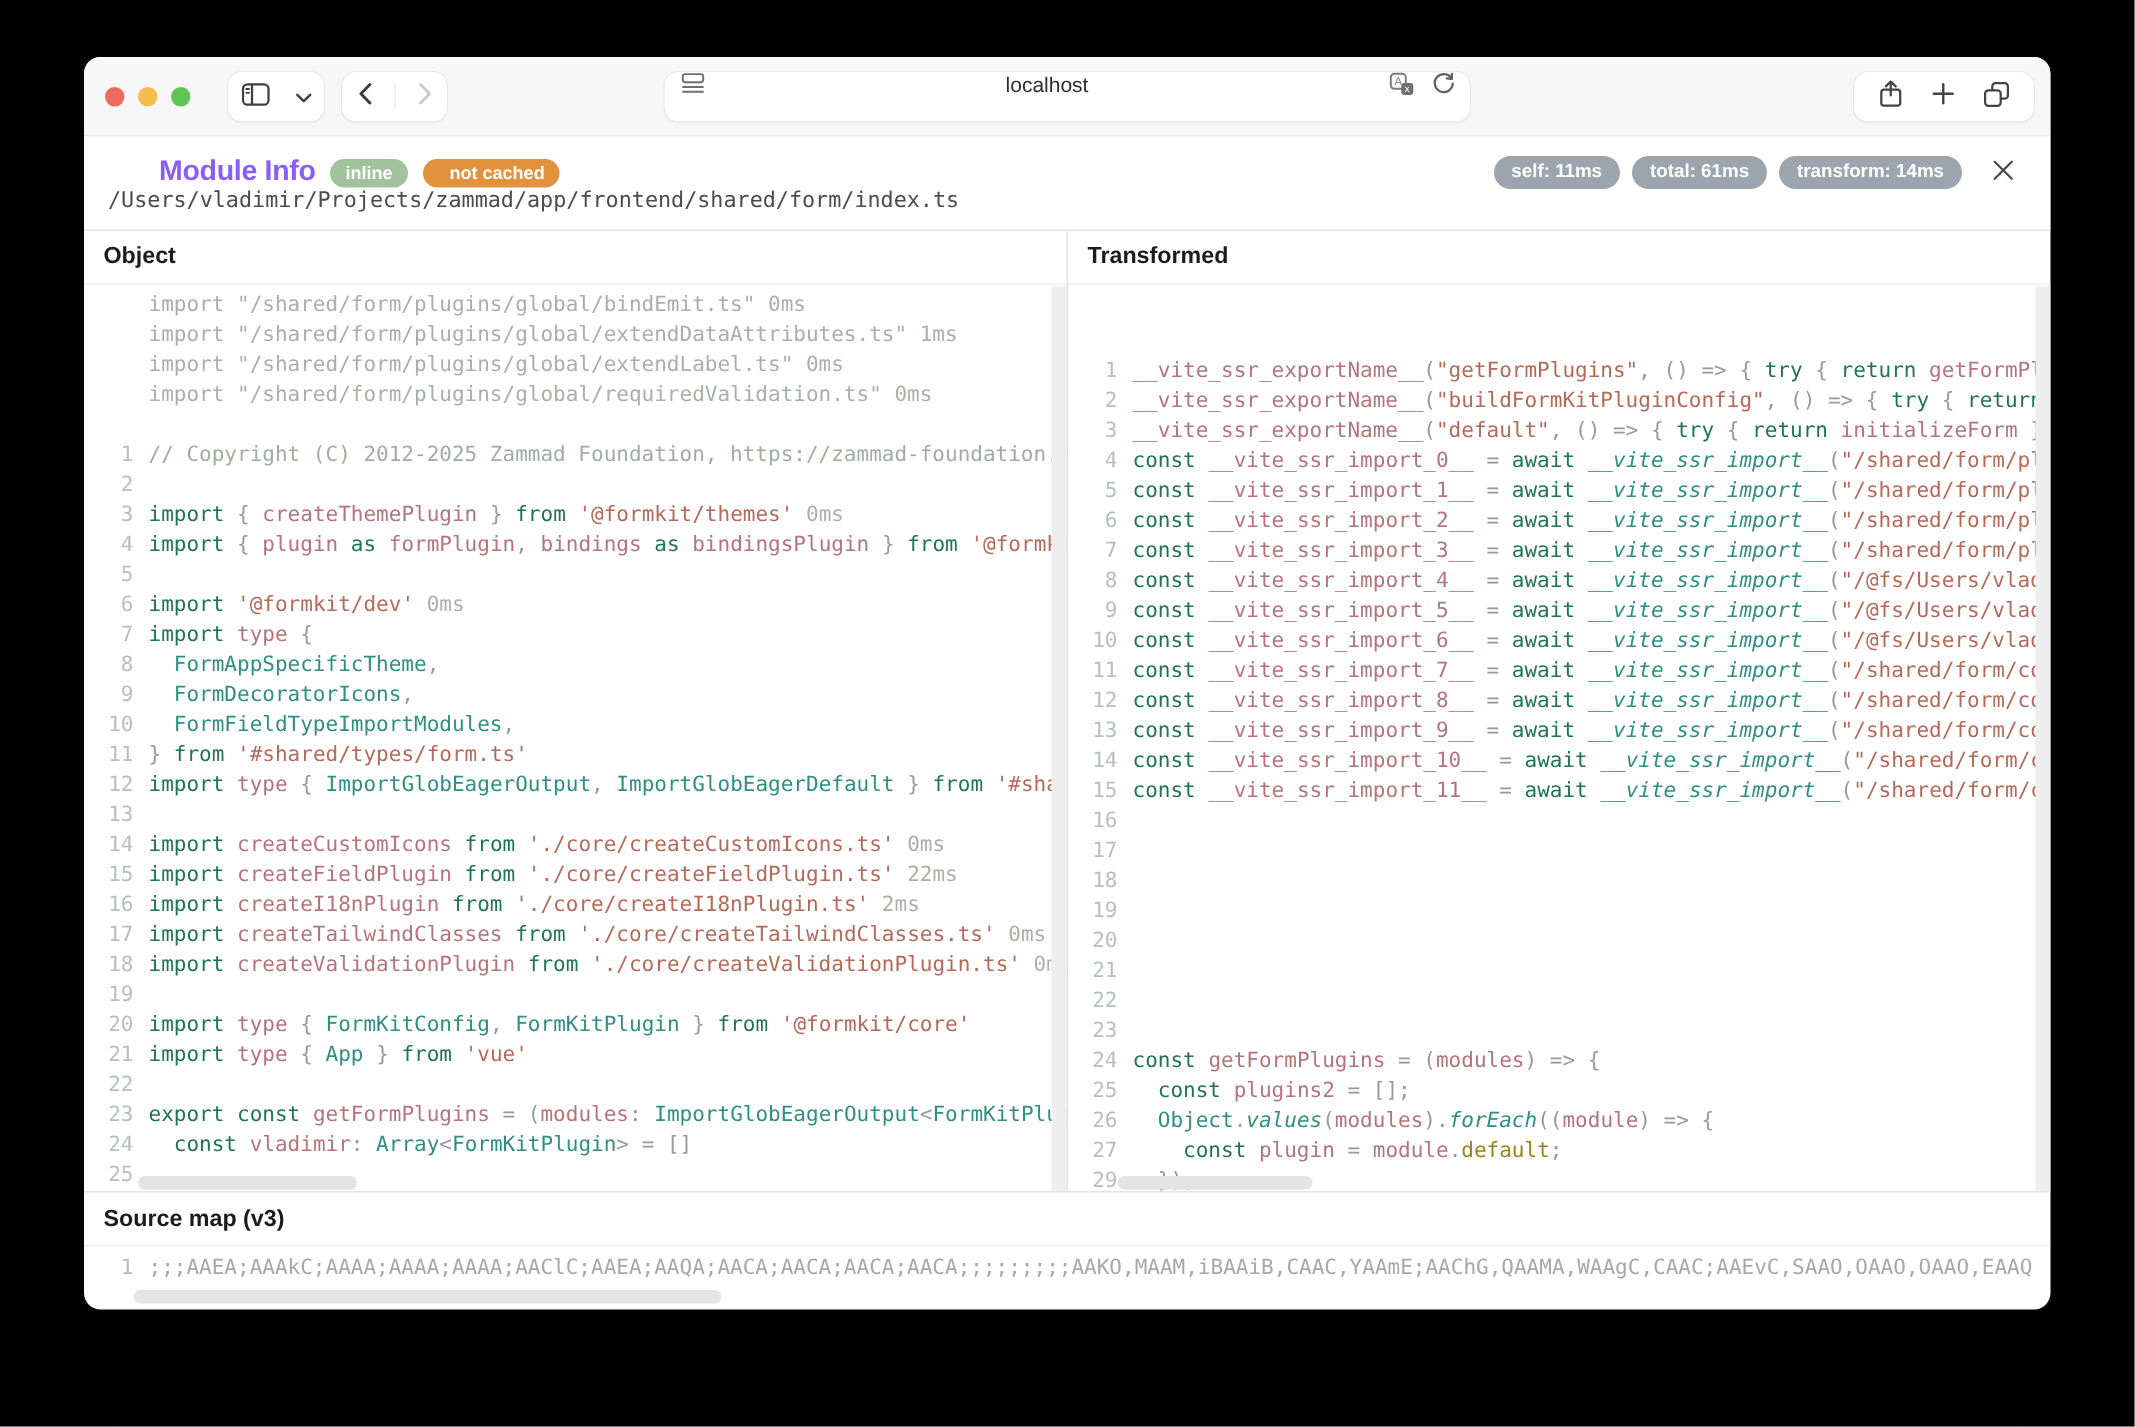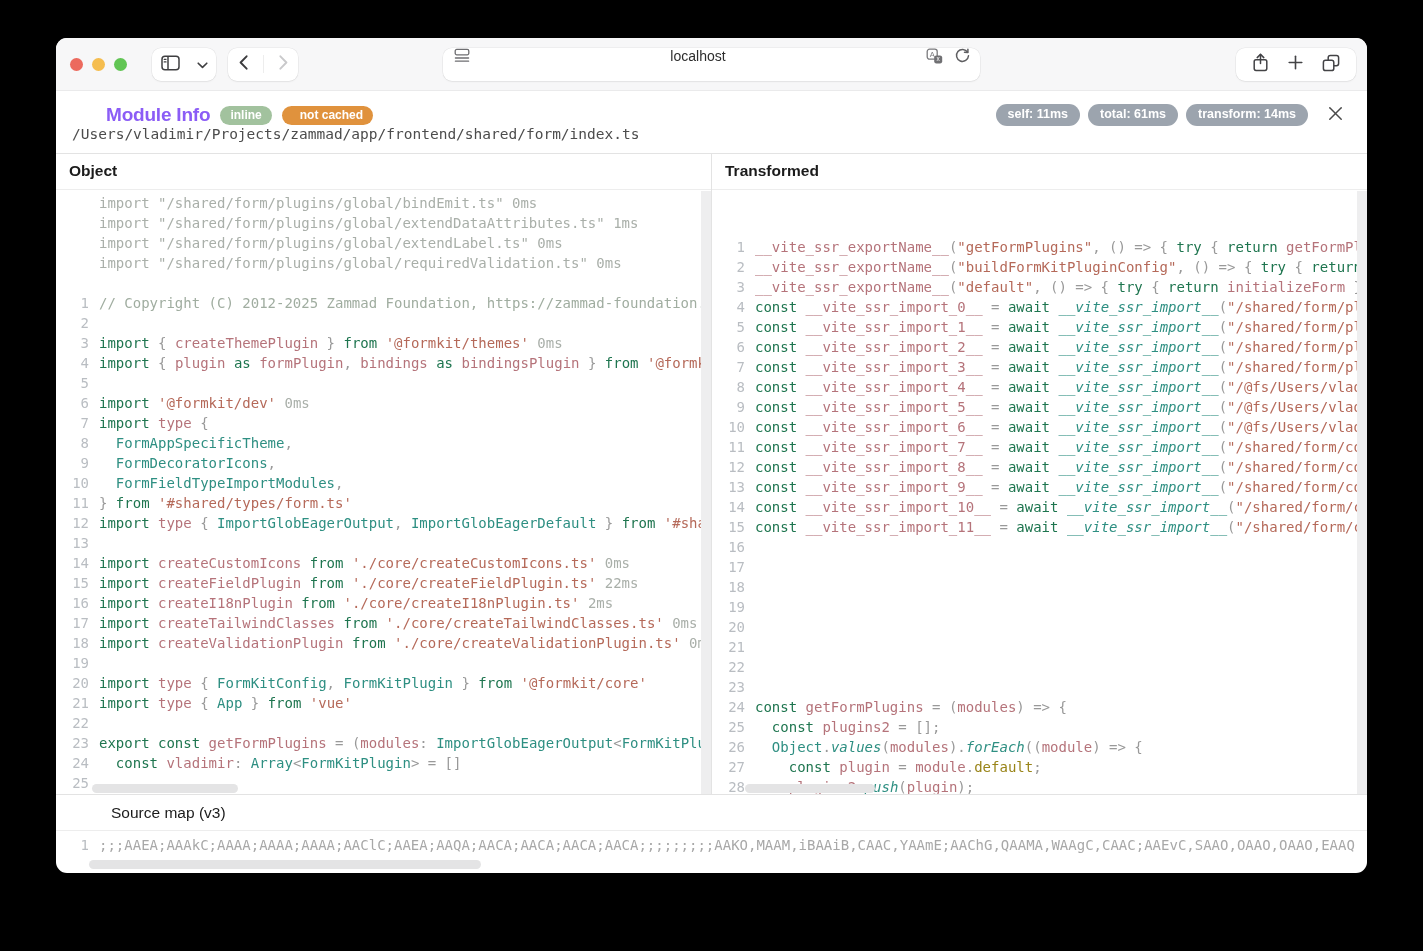--- a/index.html
+++ b/index.html
@@ -59,21 +59,21 @@
   .tok-pun{color:var(--c-pun,#999999);}
   .tok-cmt{color:var(--c-cmt,#A0ADA0);}
   .tok-dim{color:var(--c-dim,#A9AFA9);}
   .tok-txt{color:#393A34;}
   .vsb{position:absolute;top:0;right:0;bottom:0;width:10px;background:#eeeeef;}
   .hsb{position:absolute;bottom:1px;height:9px;border-radius:5px;background:#e4e4e5;}
   .hsb-src{left:36px;width:146px;}
   .hsb-tr{left:33px;width:130px;}
   
   .sourcemap{flex:1;border-top:1px solid #e3e3e3;display:flex;flex-direction:column;min-height:0;}
-  .sm-header{padding:9px 13px 8px;font-size:15.5px;font-weight:400;color:#1b1b1b;margin-left:42px;}
+  .sm-header{padding:9px 13px 8px;font-size:15.5px;font-weight:700;color:#1b1b1b;}
   .sm-row{border-top:1px solid #ededed;display:flex;font-family:"DejaVu Sans Mono",monospace;
           font-size:14px;line-height:20px;padding-top:4px;overflow:hidden;}
   .sm-row .ln{width:33px;}
   .sm-map{white-space:pre;color:#a8a8a8;flex:none;}
   .sm-hsb{margin:5px 0 0 33px;width:392px;height:9px;border-radius:5px;background:#e4e4e5;}
 </style>
 </head>
 <body>
 
 <div class="window">
@@ -437,24 +437,20 @@
           </div>
           <div class="cl">
             <span class="ln">26</span>
             <span class="lc"><span class="tok-txt">  </span><span class="tok-ty">Object</span><span class="tok-pun">.</span><span class="tok-fn">values</span><span class="tok-pun">(</span><span class="tok-id">modules</span><span class="tok-pun">).</span><span class="tok-fn">forEach</span><span class="tok-pun">((</span><span class="tok-id">module</span><span class="tok-pun">) =&gt; {</span></span>
           </div>
           <div class="cl">
             <span class="ln">27</span>
             <span class="lc"><span class="tok-kw">    const</span><span class="tok-id"> plugin</span><span class="tok-pun"> = </span><span class="tok-id">module</span><span class="tok-pun">.</span><span class="tok-prop">default</span><span class="tok-pun">;</span></span>
           </div>
           <div class="cl">
-            <span class="ln">28</span>
-            <span class="lc"><span class="tok-txt">    </span><span class="tok-id">plugins2</span><span class="tok-pun">.</span><span class="tok-fn">push</span><span class="tok-pun">(</span><span class="tok-id">plugin</span><span class="tok-pun">);</span></span>
-          </div>
-          <div class="cl">
             <span class="ln">29</span>
             <span class="lc"><span class="tok-pun">  });</span></span>
           </div>
           <div class="cl">
             <span class="ln">30</span>
             <span class="lc"><span class="tok-txt">  </span><span class="tok-kw">return</span><span class="tok-id"> plugins2</span><span class="tok-pun">;</span></span>
           </div>
         </div>
       <div class="vsb" style="top:37px"></div>
       <div class="hsb hsb-tr"></div>

